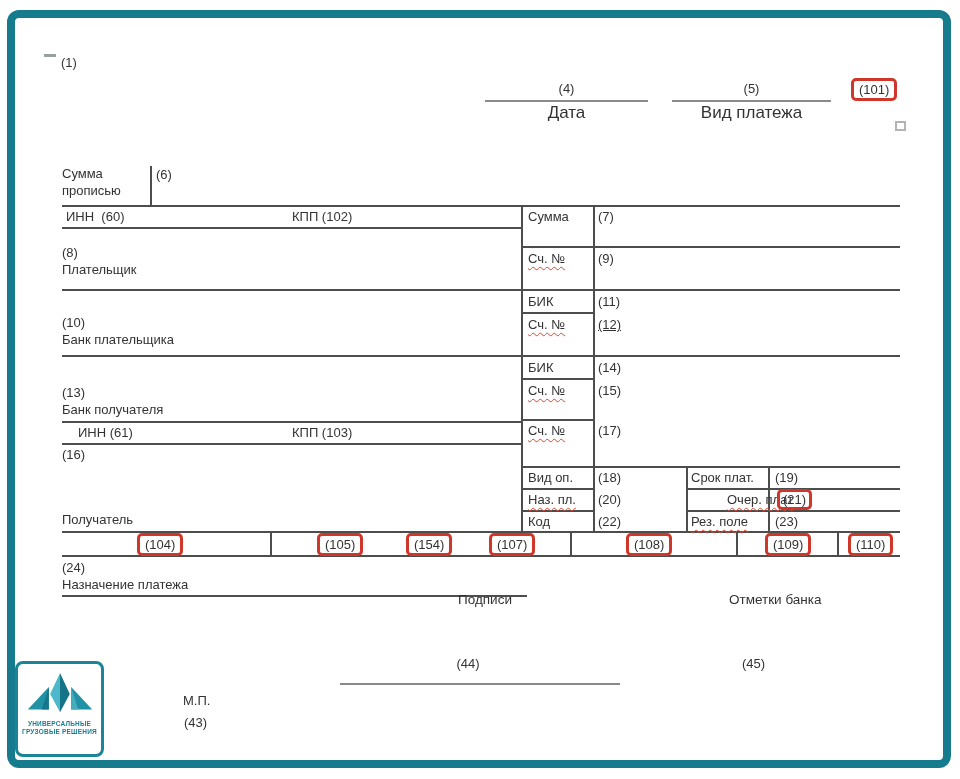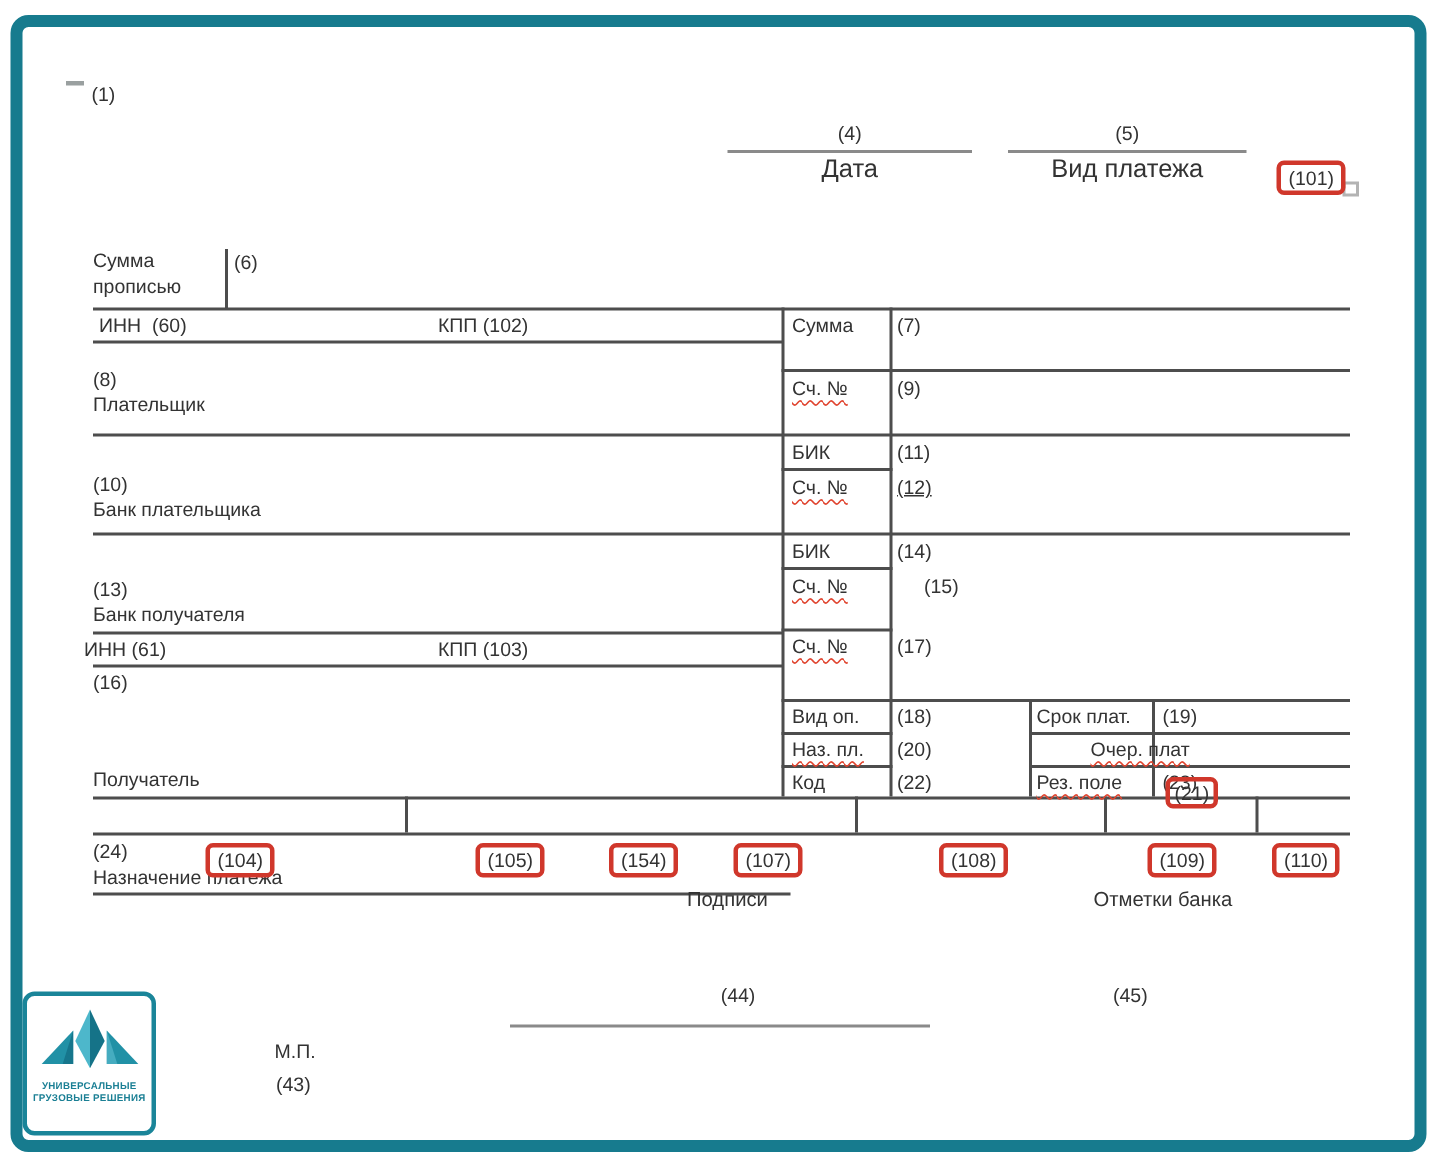--- a/index.html
+++ b/index.html
@@ -9,21 +9,21 @@
          border:8px solid #177b8e;border-radius:12px;z-index:1;}
   .t{position:absolute;font-size:13px;line-height:1.15;color:#333;white-space:pre;z-index:3;}
   .b{font-weight:bold;font-size:15.5px;letter-spacing:.4px;color:#222;}
   .sm{font-size:17px;}
   .c{text-align:center;}
   .hl{position:absolute;height:2px;background:#4d4d4d;z-index:2;}
   .vl{position:absolute;width:2px;background:#4d4d4d;z-index:2;}
   .soft{background:#8a8a8a;}
   .redbox{position:absolute;box-sizing:border-box;border:3px solid #d0372b;border-radius:5px;
           padding:1px 5px;font-size:13px;color:#333;text-align:center;background:transparent;
-          white-space:pre;z-index:4;margin-top:29px;}
+          white-space:pre;z-index:4;}
   .sp{text-decoration-line:underline;text-decoration-style:wavy;text-decoration-color:#e0442f;
       text-decoration-thickness:1px;text-underline-offset:3px;}
   .handle{position:absolute;width:7px;height:6px;border:2px solid #b3b3b3;background:#fff;z-index:3;}
   .dash{position:absolute;width:12px;height:3px;background:#9aa0a0;z-index:3;}
   .logo{position:absolute;left:15px;top:661px;width:89px;height:96px;box-sizing:border-box;
         background:#fff;border:3px solid #1a8599;border-radius:8px;z-index:6;text-align:center;}
   .logo .txt{font-size:6.5px;font-weight:bold;color:#1a7f94;line-height:1.3;letter-spacing:.2px;
         white-space:pre;}
 </style>
 </head>
@@ -61,21 +61,21 @@
   <div class="hl" style="left:62px;top:289px;width:838px;"></div>
 
   <div class="t" style="left:62px;top:316px;">(10)</div>
   <div class="t" style="left:62px;top:333px;">Банк плательщика</div>
   <div class="hl" style="left:62px;top:355px;width:838px;"></div>
 
   <div class="t" style="left:62px;top:386px;">(13)</div>
   <div class="t" style="left:62px;top:403px;">Банк получателя</div>
   <div class="hl" style="left:62px;top:421px;width:460px;"></div>
 
-  <div class="t" style="left:56px;top:426px;">ИНН (61)</div>
+  <div class="t" style="left:78px;top:426px;">ИНН (61)</div>
   <div class="t" style="left:292px;top:426px;">КПП (103)</div>
   <div class="hl" style="left:62px;top:443px;width:460px;"></div>
   <div class="t" style="left:62px;top:448px;">(16)</div>
   <div class="t" style="left:62px;top:513px;">Получатель</div>
 
   <div class="vl" style="left:521px;top:205px;height:326px;"></div>
   <div class="vl" style="left:593px;top:205px;height:326px;"></div>
 
   <div class="t" style="left:528px;top:210px;">Сумма</div>
   <div class="t" style="left:598px;top:210px;">(7)</div>
@@ -89,21 +89,21 @@
   <div class="hl" style="left:521px;top:312px;width:74px;"></div>
 
   <div class="t sp" style="left:528px;top:318px;">Сч. №</div>
   <div class="t" style="left:598px;top:318px;text-decoration:underline;">(12)</div>
 
   <div class="t" style="left:528px;top:361px;">БИК</div>
   <div class="t" style="left:598px;top:361px;">(14)</div>
   <div class="hl" style="left:521px;top:378px;width:74px;"></div>
 
   <div class="t sp" style="left:528px;top:384px;">Сч. №</div>
-  <div class="t" style="left:598px;top:384px;margin-left:18px;">(15)</div>
+  <div class="t" style="left:598px;top:384px;">(15)</div>
 
   <div class="hl" style="left:521px;top:419px;width:74px;"></div>
   <div class="t sp" style="left:528px;top:424px;">Сч. №</div>
   <div class="t" style="left:598px;top:424px;">(17)</div>
 
   <div class="hl" style="left:521px;top:466px;width:379px;"></div>
   <div class="t" style="left:528px;top:471px;">Вид оп.</div>
   <div class="t" style="left:598px;top:471px;">(18)</div>
   <div class="hl" style="left:521px;top:488px;width:74px;"></div>
 
@@ -139,21 +139,21 @@
   <div class="redbox" style="left:765px;top:533px;">(109)</div>
   <div class="redbox" style="left:848px;top:533px;">(110)</div>
 
   <div class="t" style="left:62px;top:561px;text-align:right;">(24)</div>
   <div class="t" style="left:62px;top:578px;">Назначение платежа</div>
   <div class="hl" style="left:62px;top:595px;width:465px;"></div>
 
   <div class="t" style="left:458px;top:592px;font-size:13.5px;">Подписи</div>
   <div class="t" style="left:684px;top:592px;font-size:13.5px;margin-left:45px;">Отметки банка</div>
 
-  <div class="t c" style="left:352px;top:657px;width:280px;">(44)</div>
+  <div class="t c" style="left:328px;top:657px;width:280px;">(44)</div>
   <div class="hl soft" style="left:340px;top:683px;width:280px;"></div>
   <div class="t" style="left:742px;top:657px;">(45)</div>
   <div class="t" style="left:183px;top:694px;">М.П.</div>
   <div class="t" style="left:184px;top:716px;">(43)</div>
 
   <div class="logo">
     <svg width="70" height="44" viewBox="0 0 100 60" style="margin-top:8px;">
       <polygon points="4,52 34,20 34,52" fill="#2191a6"></polygon>
       <polygon points="34,20 34,52 24,52" fill="#16768c"></polygon>
       <polygon points="96,52 66,20 66,52" fill="#2191a6"></polygon>

